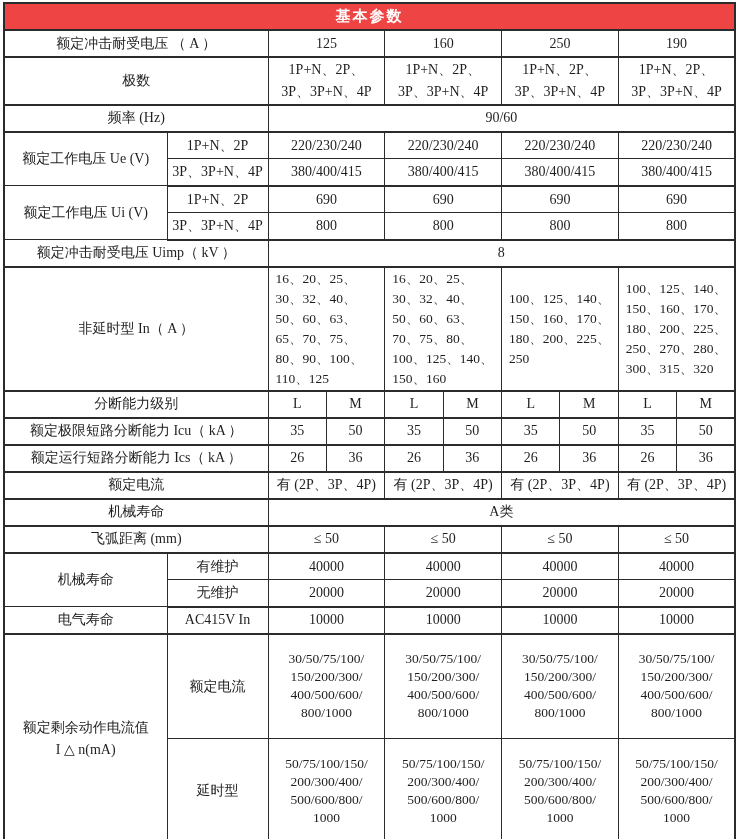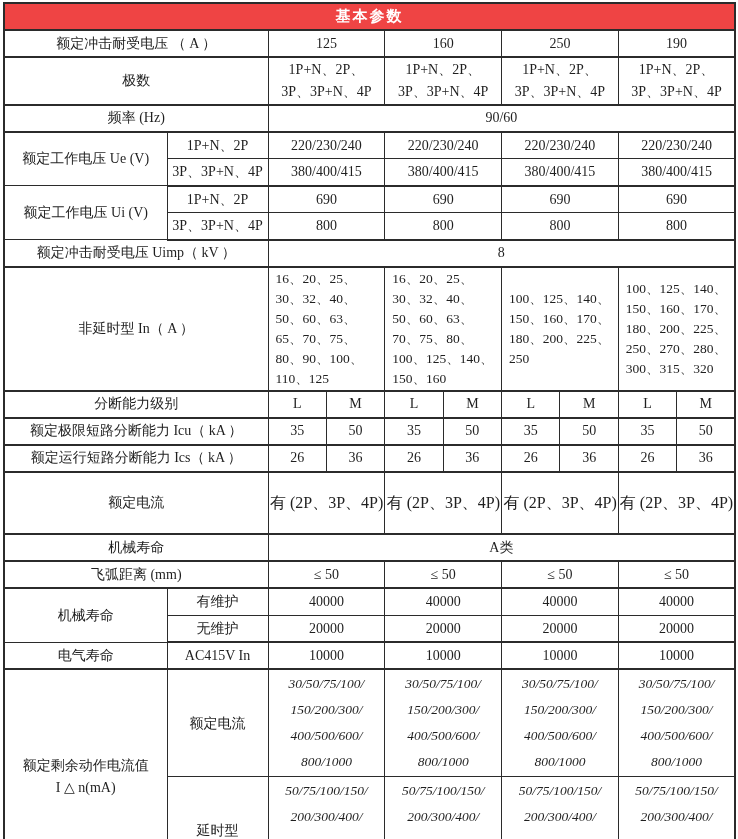--- a/index.html
+++ b/index.html
@@ -53,25 +53,24 @@
   tr.r-in   { height: 121px; }
   tr.r-res  { height: 105px; }
 
   td.cell-left {
     text-align: left;
     padding-left: 7px;
     line-height: 20px;
     font-size: 13.5px;
   }
   tr.r-res > td.val {
-    line-height: 26px;
+    line-height: 18px;
     font-size: 13.5px;
-    font-style: italic;
-  }
-  td.iso-val { font-size: 16px; padding: 18px 1px; text-align: right; }
+  }
+  td.iso-val { font-size: 14px; padding: 1px 1px; }
 </style>
 </head>
 <body>
 
 <div class="page">
   <table class="spec">
     <colgroup>
       <col class="c-label">
         <col class="c-sub">
       <col class="c-half">

